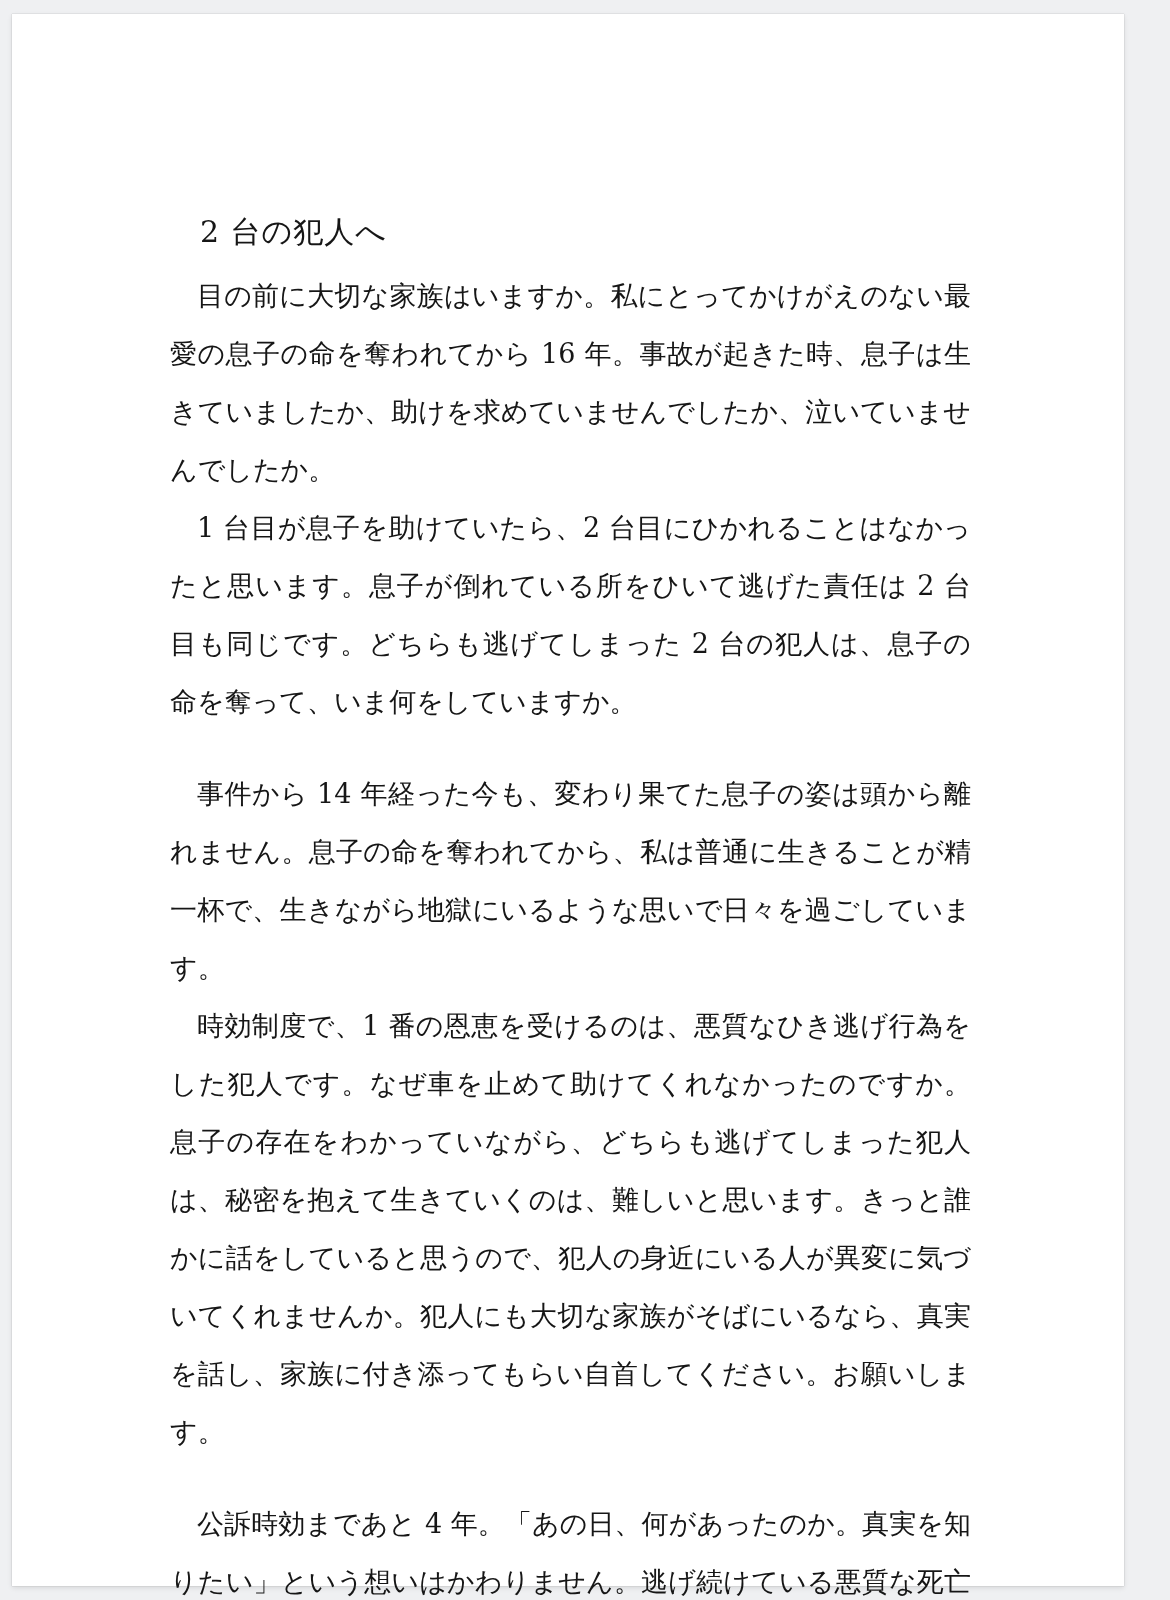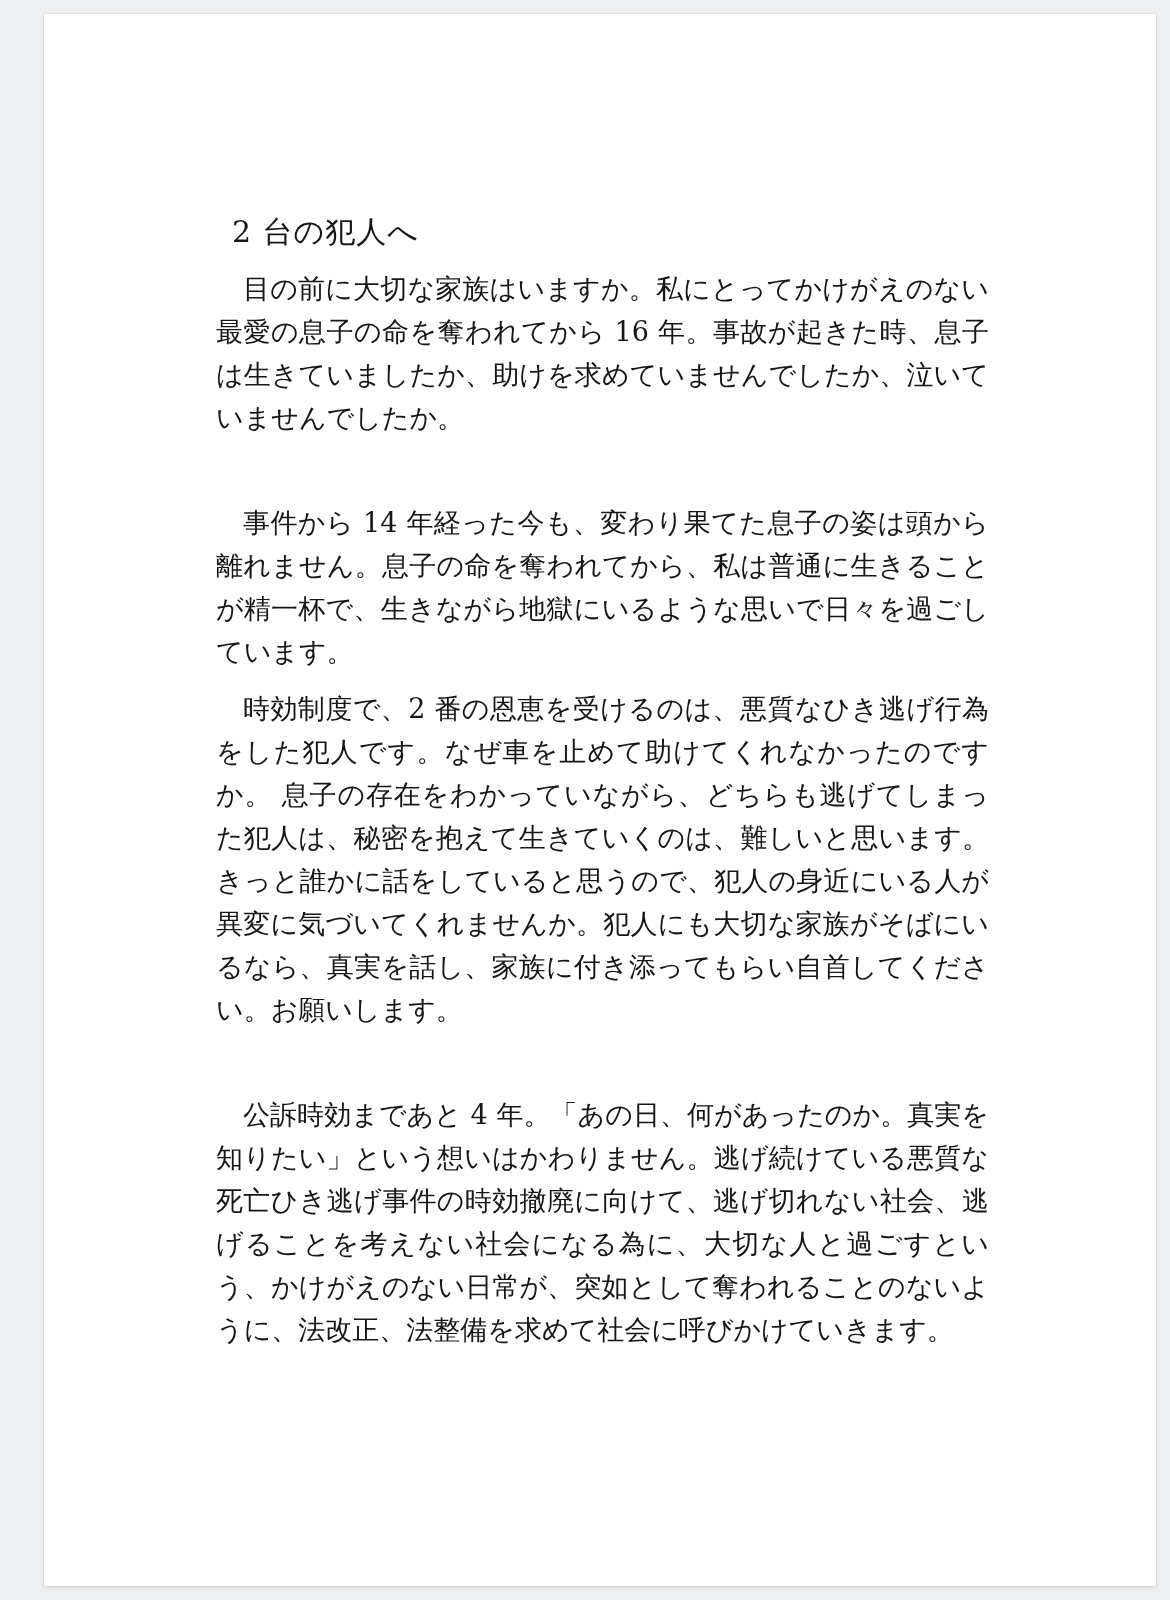--- a/index.html
+++ b/index.html
@@ -8,21 +8,21 @@
   }
   .canvas {
     position: relative;
     width: 1170px;
     height: 1600px;
     background: #eff0f2;
     overflow: hidden;
   }
   .page {
     position: absolute;
-    left: 44px;
+    left: 12px;
     top: 14px;
     width: 1112px;
     height: 1572px;
     background: #ffffff;
     box-shadow: 0 0 1px rgba(0,0,0,0.28), 0 2px 5px rgba(0,0,0,0.10);
     box-sizing: border-box;
   }
   .content {
     padding: 196px 153px 0 158px;
     box-sizing: border-box;
@@ -33,45 +33,46 @@
     line-height: 43px;
     font-weight: normal;
     color: #161616;
     text-indent: 1em;
     letter-spacing: 1px;
     margin: 0 0 14px 0;
   }
   p.para {
     font-family: "DejaVu Serif", "Liberation Serif", serif;
     font-size: 27px;
-    line-height: 43px;
+    line-height: 58px;
     color: #161616;
     text-align: justify;
     text-indent: 1em;
-    margin: 14px;
+    margin: 0;
   }
   .section-gap {
     height: 34px;
   }
 </style>
 </head>
 <body>
 
 <div class="canvas">
   <div class="page">
     <div class="content">
 
       <h1 class="doc-title">2 台の犯人へ</h1>
 
       <p class="para">目の前に大切な家族はいますか。私にとってかけがえのない最愛の息子の命を奪われてから 16 年。事故が起きた時、息子は生きていましたか、助けを求めていませんでしたか、泣いていませんでしたか。</p>
+      <p class="para">1 台目が息子を助けていたら、2 台目にひかれることはなかったと思います。息子が倒れている所をひいて逃げた責任は 2 台目も同じです。どちらも逃げてしまった 2 台の犯人は、息子の命を奪って、いま何をしていますか。</p>
 
       <div class="section-gap"></div>
 
       <p class="para">事件から 14 年経った今も、変わり果てた息子の姿は頭から離れません。息子の命を奪われてから、私は普通に生きることが精一杯で、生きながら地獄にいるような思いで日々を過ごしています。</p>
-      <p class="para">時効制度で、2 番の恩恵を受けるのは、悪質なひき逃げ行為をした犯人です。なぜ車を止めて助けてくれなかったのですか。 息子の存在をわかっていながら、どちらも逃げてしまった犯人は、秘密を抱えて生きていくのは、難しいと思います。きっと誰かに話をしていると思うので、犯人の身近にいる人が異変に気づいてくれませんか。犯人にも大切な家族がそばにいるなら、真実を話し、家族に付き添ってもらい自首してください。お願いします。</p>
+      <p class="para">時効制度で、1 番の恩恵を受けるのは、悪質なひき逃げ行為をした犯人です。なぜ車を止めて助けてくれなかったのですか。 息子の存在をわかっていながら、どちらも逃げてしまった犯人は、秘密を抱えて生きていくのは、難しいと思います。きっと誰かに話をしていると思うので、犯人の身近にいる人が異変に気づいてくれませんか。犯人にも大切な家族がそばにいるなら、真実を話し、家族に付き添ってもらい自首してください。お願いします。</p>
 
       <div class="section-gap"></div>
 
       <p class="para">公訴時効まであと 4 年。「あの日、何があったのか。真実を知りたい」という想いはかわりません。逃げ続けている悪質な死亡ひき逃げ事件の時効撤廃に向けて、逃げ切れない社会、逃げることを考えない社会になる為に、大切な人と過ごすという、かけがえのない日常が、突如として奪われることのないように、法改正、法整備を求めて社会に呼びかけていきます。</p>
 
     </div>
   </div>
 </div>
 
 </body></html>

